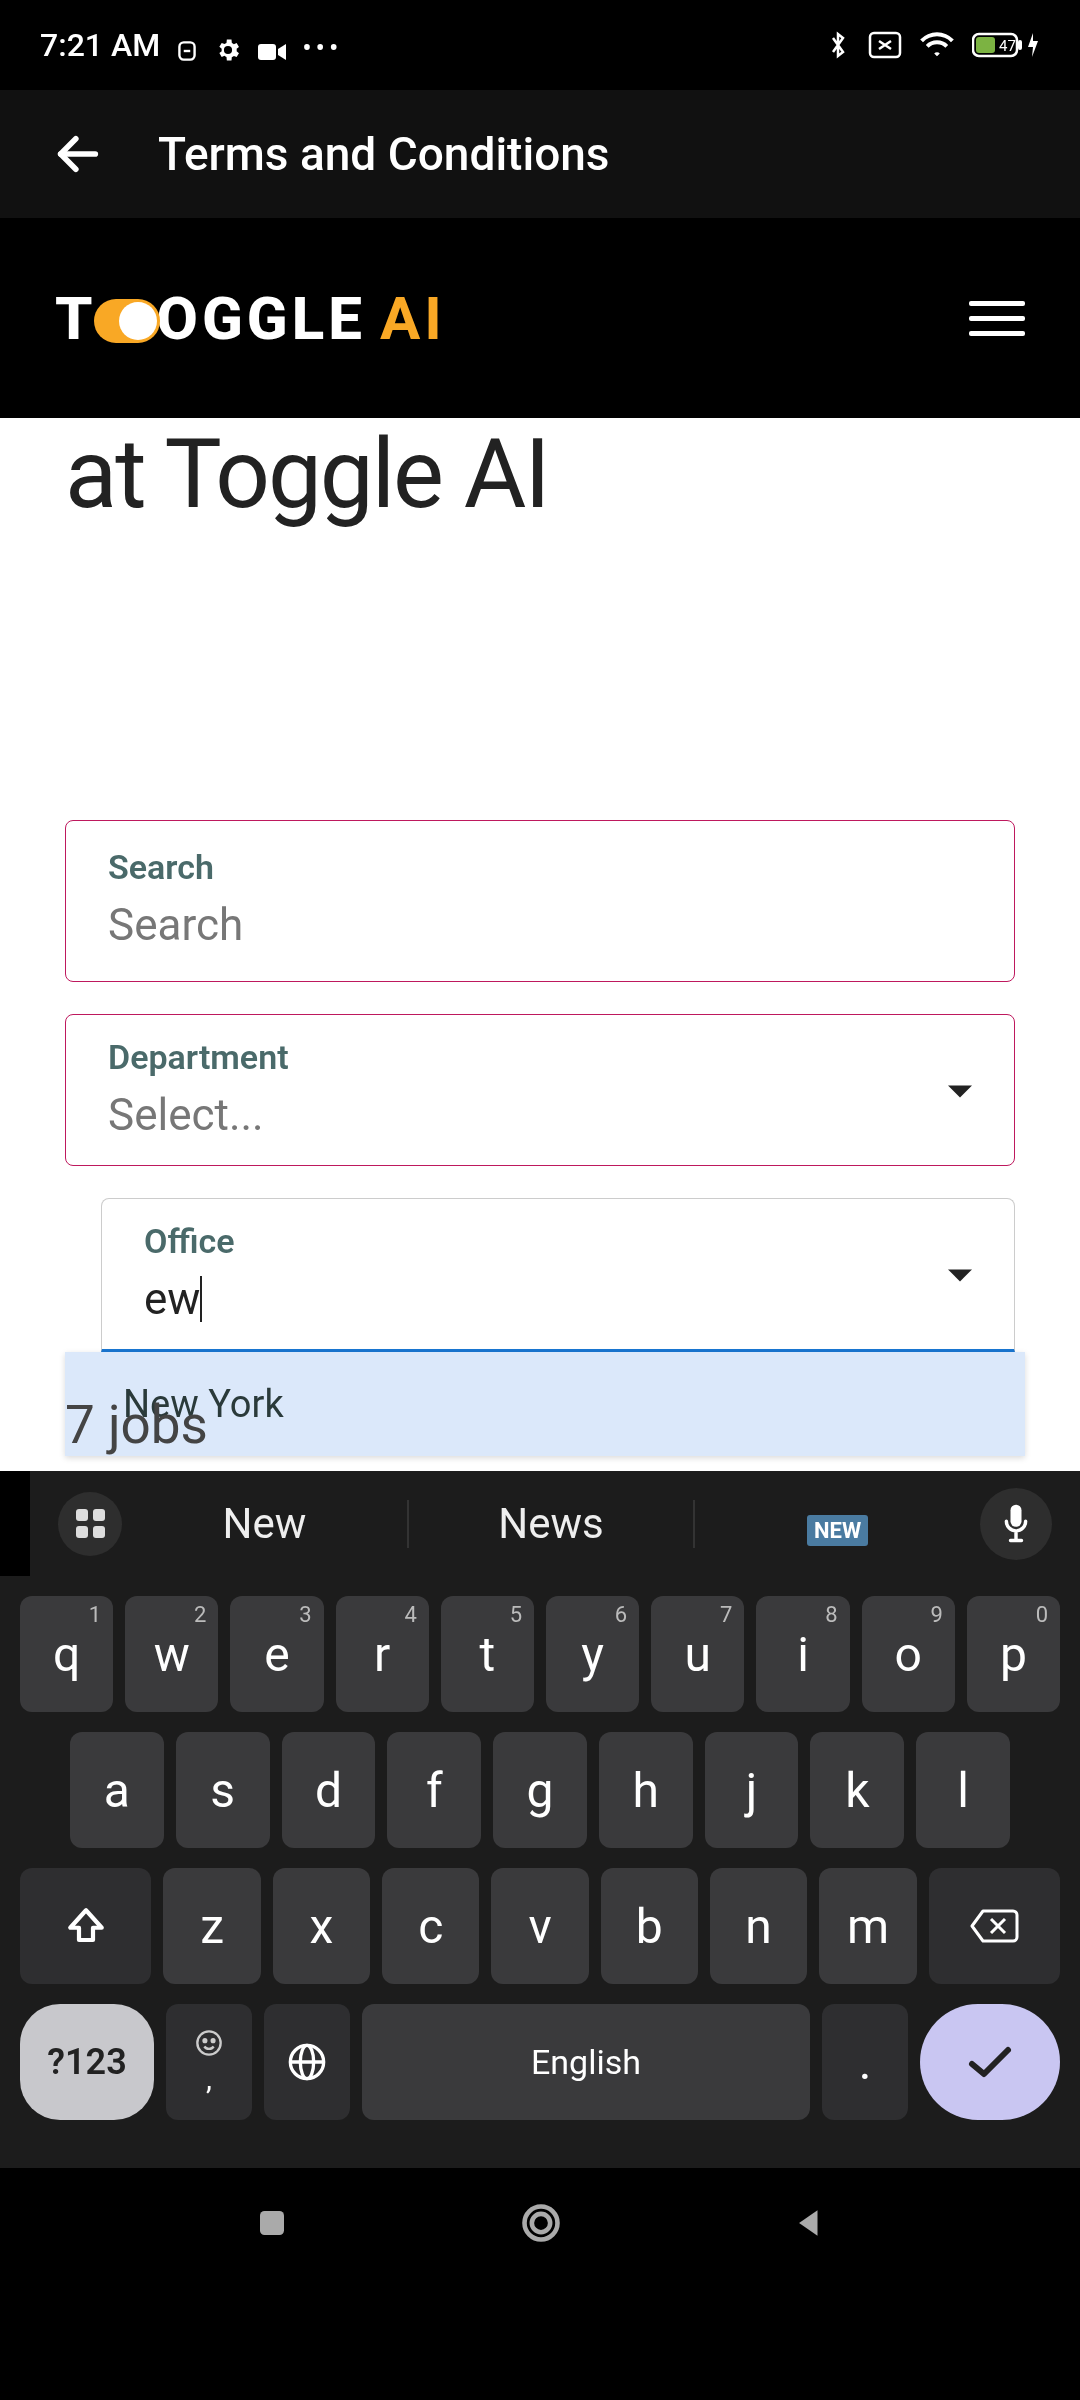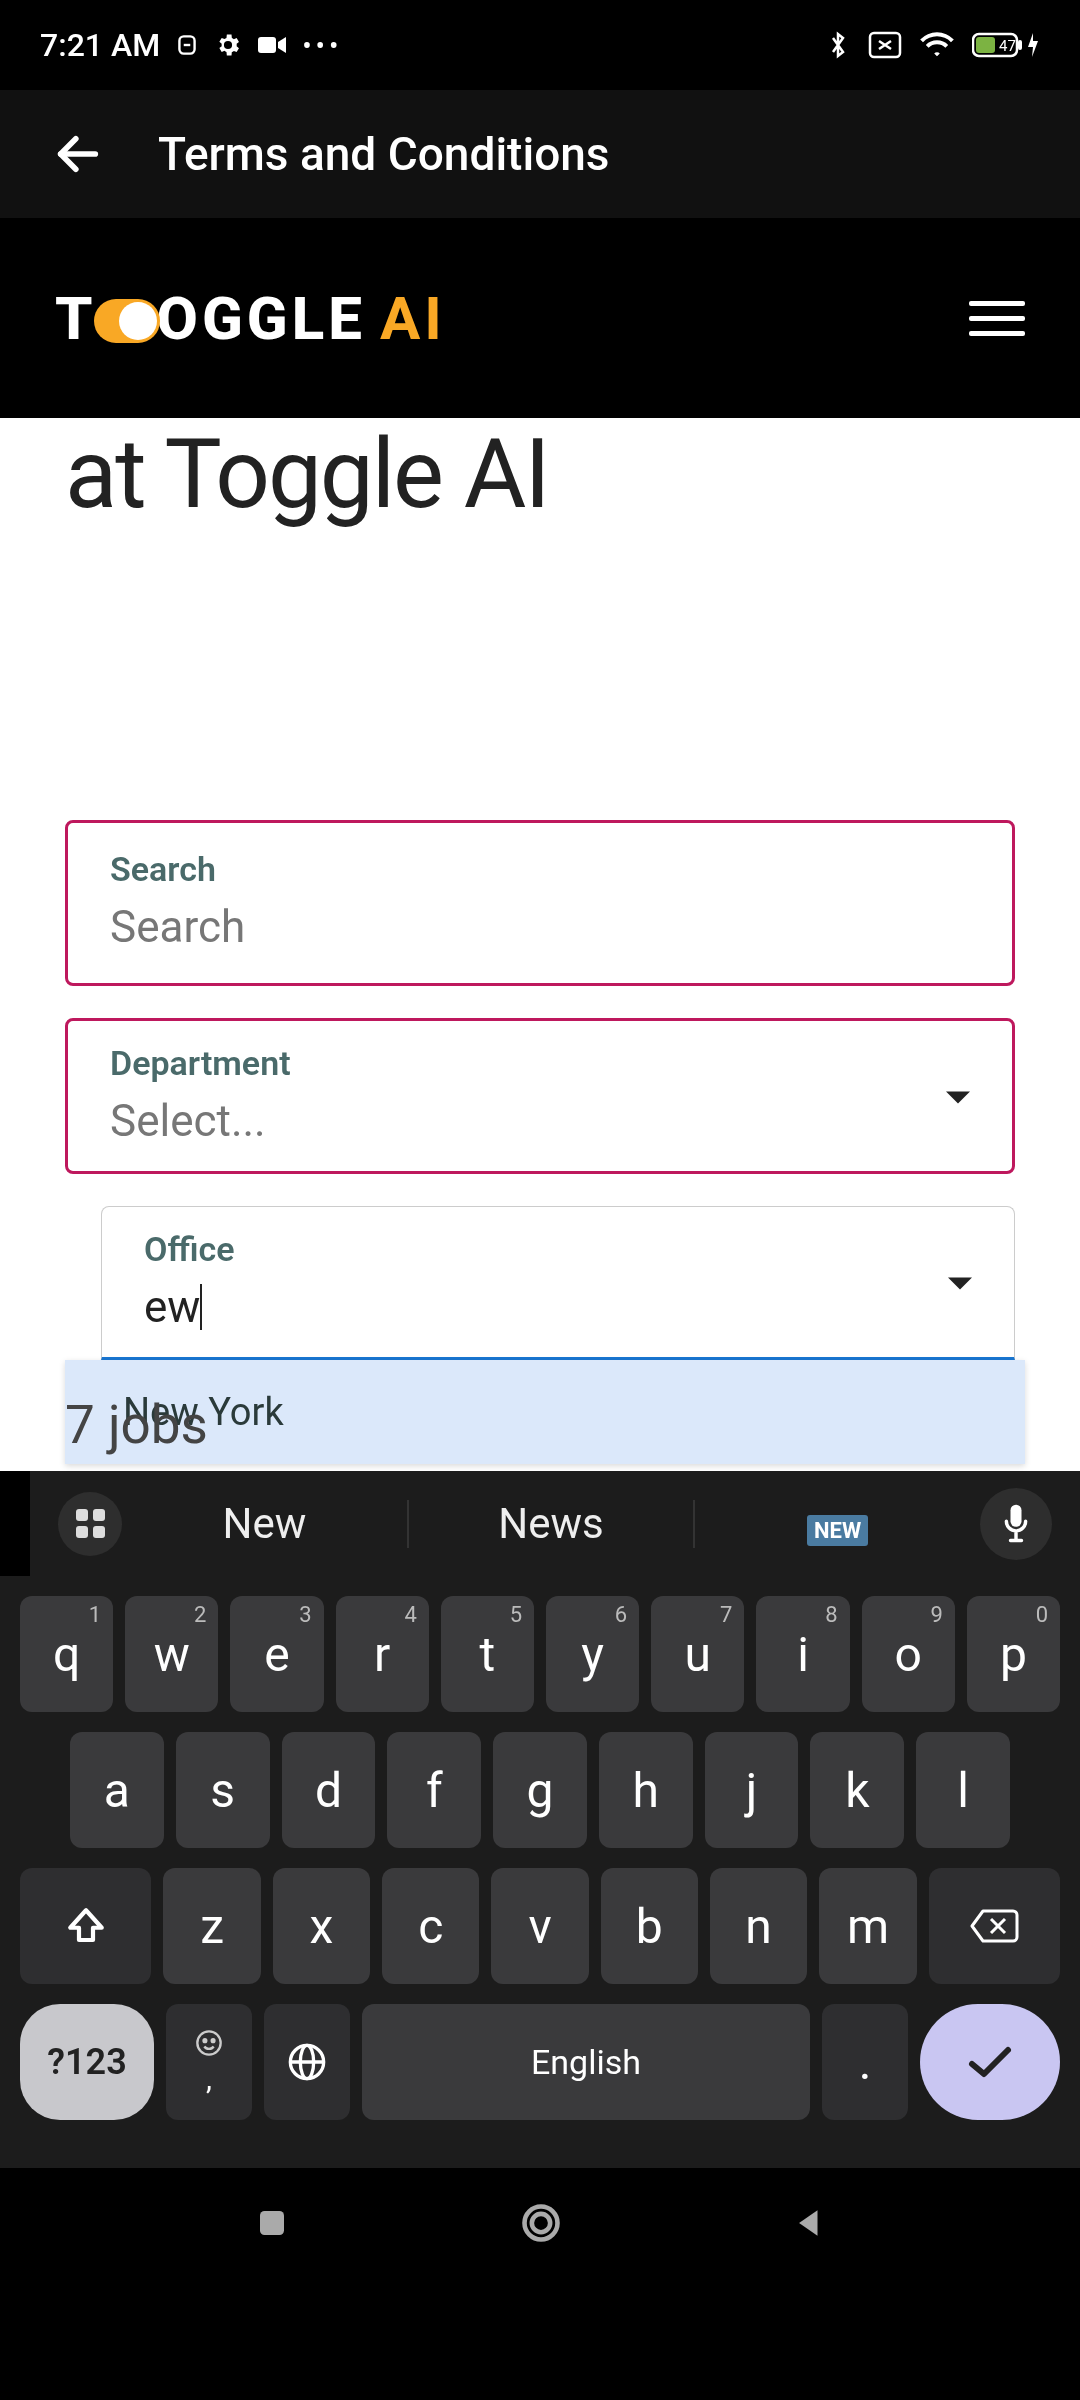--- a/index.html
+++ b/index.html
@@ -1,39 +1,39 @@
 <!DOCTYPE html>
 <html><head>
 <meta charset="utf-8">
 <style>
   * { margin: 0; padding: 0; box-sizing: border-box; font-family: -apple-system, BlinkMacSystemFont, "Segoe UI", Roboto, sans-serif; }
   html, body { width: 1080px; height: 2400px; background: #000; overflow: hidden; }
 
   .status-bar { height: 90px; background: #000; display: flex; align-items: center; justify-content: space-between; padding: 0 40px; color: #fff; font-size: 32px; }
-  .status-left { display: flex; align-items: center; gap: 14px; }
+  .status-left { display: flex; align-items: flex-end; gap: 14px; }
   .status-right { display: flex; align-items: center; gap: 18px; }
   .status-time { font-weight: 500; }
   .status-icon { display: inline-flex; }
 
   .app-header { height: 128px; background: #111; display: flex; align-items: center; padding: 0 48px; gap: 50px; }
   .back-btn { width: 60px; height: 60px; display: flex; align-items: center; justify-content: center; }
   .header-title { color: #fff; font-size: 46px; font-weight: 500; }
 
   .brand-bar { height: 200px; background: #000; display: flex; align-items: center; justify-content: space-between; padding: 0 55px; }
   .logo { display: flex; align-items: center; font-size: 60px; font-weight: 800; letter-spacing: 4px; color: #fff; }
   .logo-o { display: inline-block; width: 66px; height: 44px; background: #f9a825; border-radius: 22px; margin: 0 -3px 0 -3px; position: relative; top: 3px; }
   .logo-o::after { content: ""; position: absolute; right: 3px; top: 3px; width: 38px; height: 38px; background: #fff; border-radius: 50%; }
   .logo-ai { color: #f9a825; margin-left: 14px; font-weight: 700; }
   .hamburger { display: flex; flex-direction: column; gap: 10px; }
   .hamburger span { display: block; width: 56px; height: 5px; background: #fff; border-radius: 2px; }
 
   .content { background: #fff; height: 1053px; position: relative; padding: 0 65px; }
   .heading { font-size: 96px; font-weight: 400; color: #222; padding-top: 0; letter-spacing: -2px; }
 
-  .field { border: 3px solid #be185d; border-radius: 8px; margin-top: 32px; padding: 22px 42px 24px 42px; position: relative; }
+  .field { border: 1px solid #be185d; border-radius: 8px; margin-top: 32px; padding: 22px 42px 24px 42px; position: relative; }
   .field-label { color: #4a6a6a; font-size: 34px; font-weight: 600; margin-bottom: 12px; }
   .field-value { color: #777; font-size: 44px; }
   .field-first { margin-top: 290px; padding-top: 26px; padding-bottom: 30px; }
   .dropdown-caret { position: absolute; right: 40px; top: 50%; transform: translateY(-30%); }
   .office-field { border: 1px solid #ccc; border-bottom: 3px solid #1976d2; border-radius: 8px 8px 0 0; margin-left: 36px; }
   .office-input { display: flex; align-items: center; }
   .cursor-line { display: inline-block; width: 2px; height: 46px; background: #222; }
   .dropdown-option { position: absolute; left: 65px; right: 55px; background: #dbe8fa; padding: 30px 58px; font-size: 38px; color: #2a3a3a; box-shadow: 0 2px 6px rgba(0,0,0,0.15); }
   .jobs-count { position: absolute; bottom: 15px; left: 65px; font-size: 53px; color: #444; }
 

